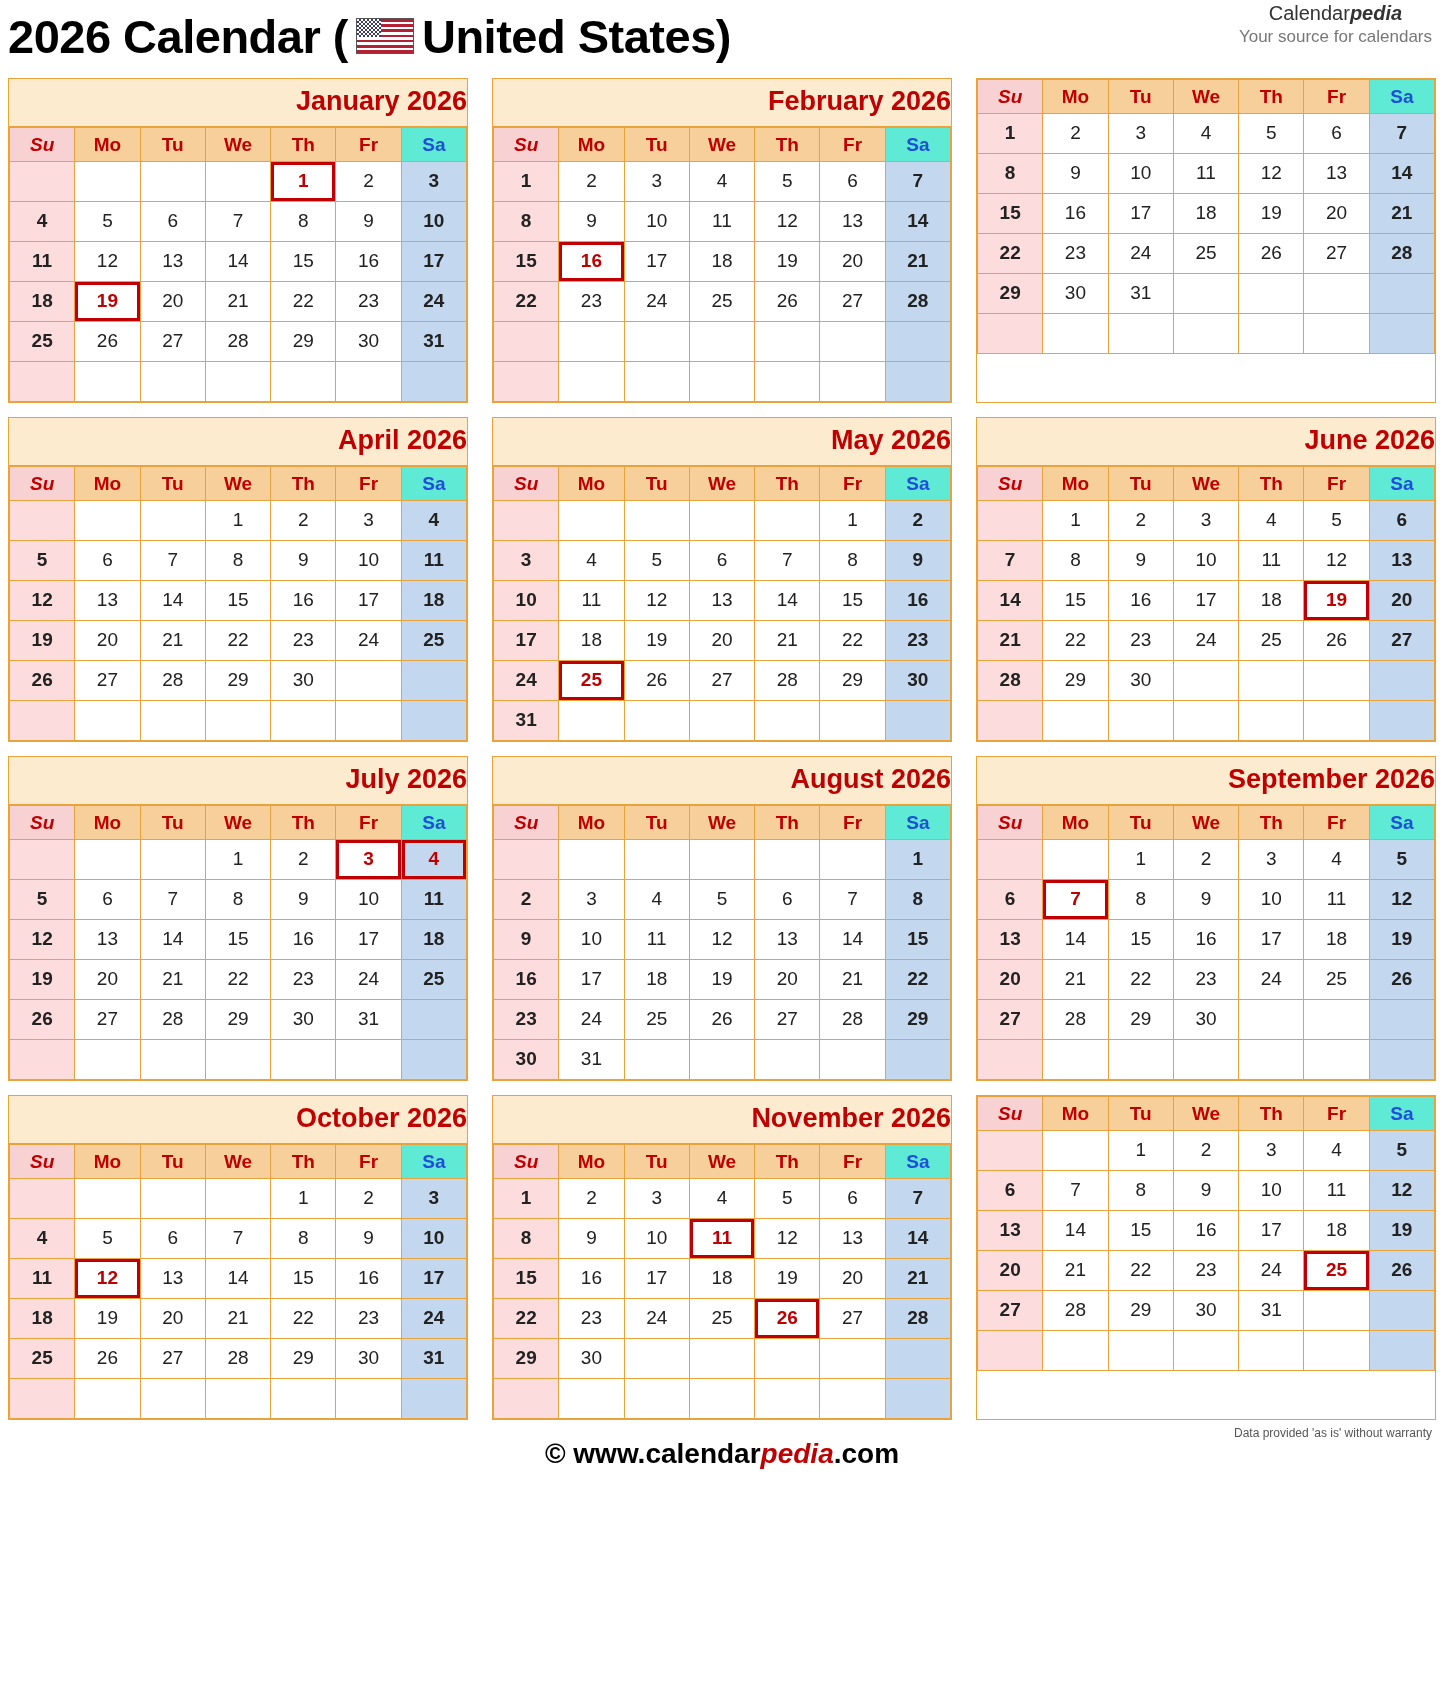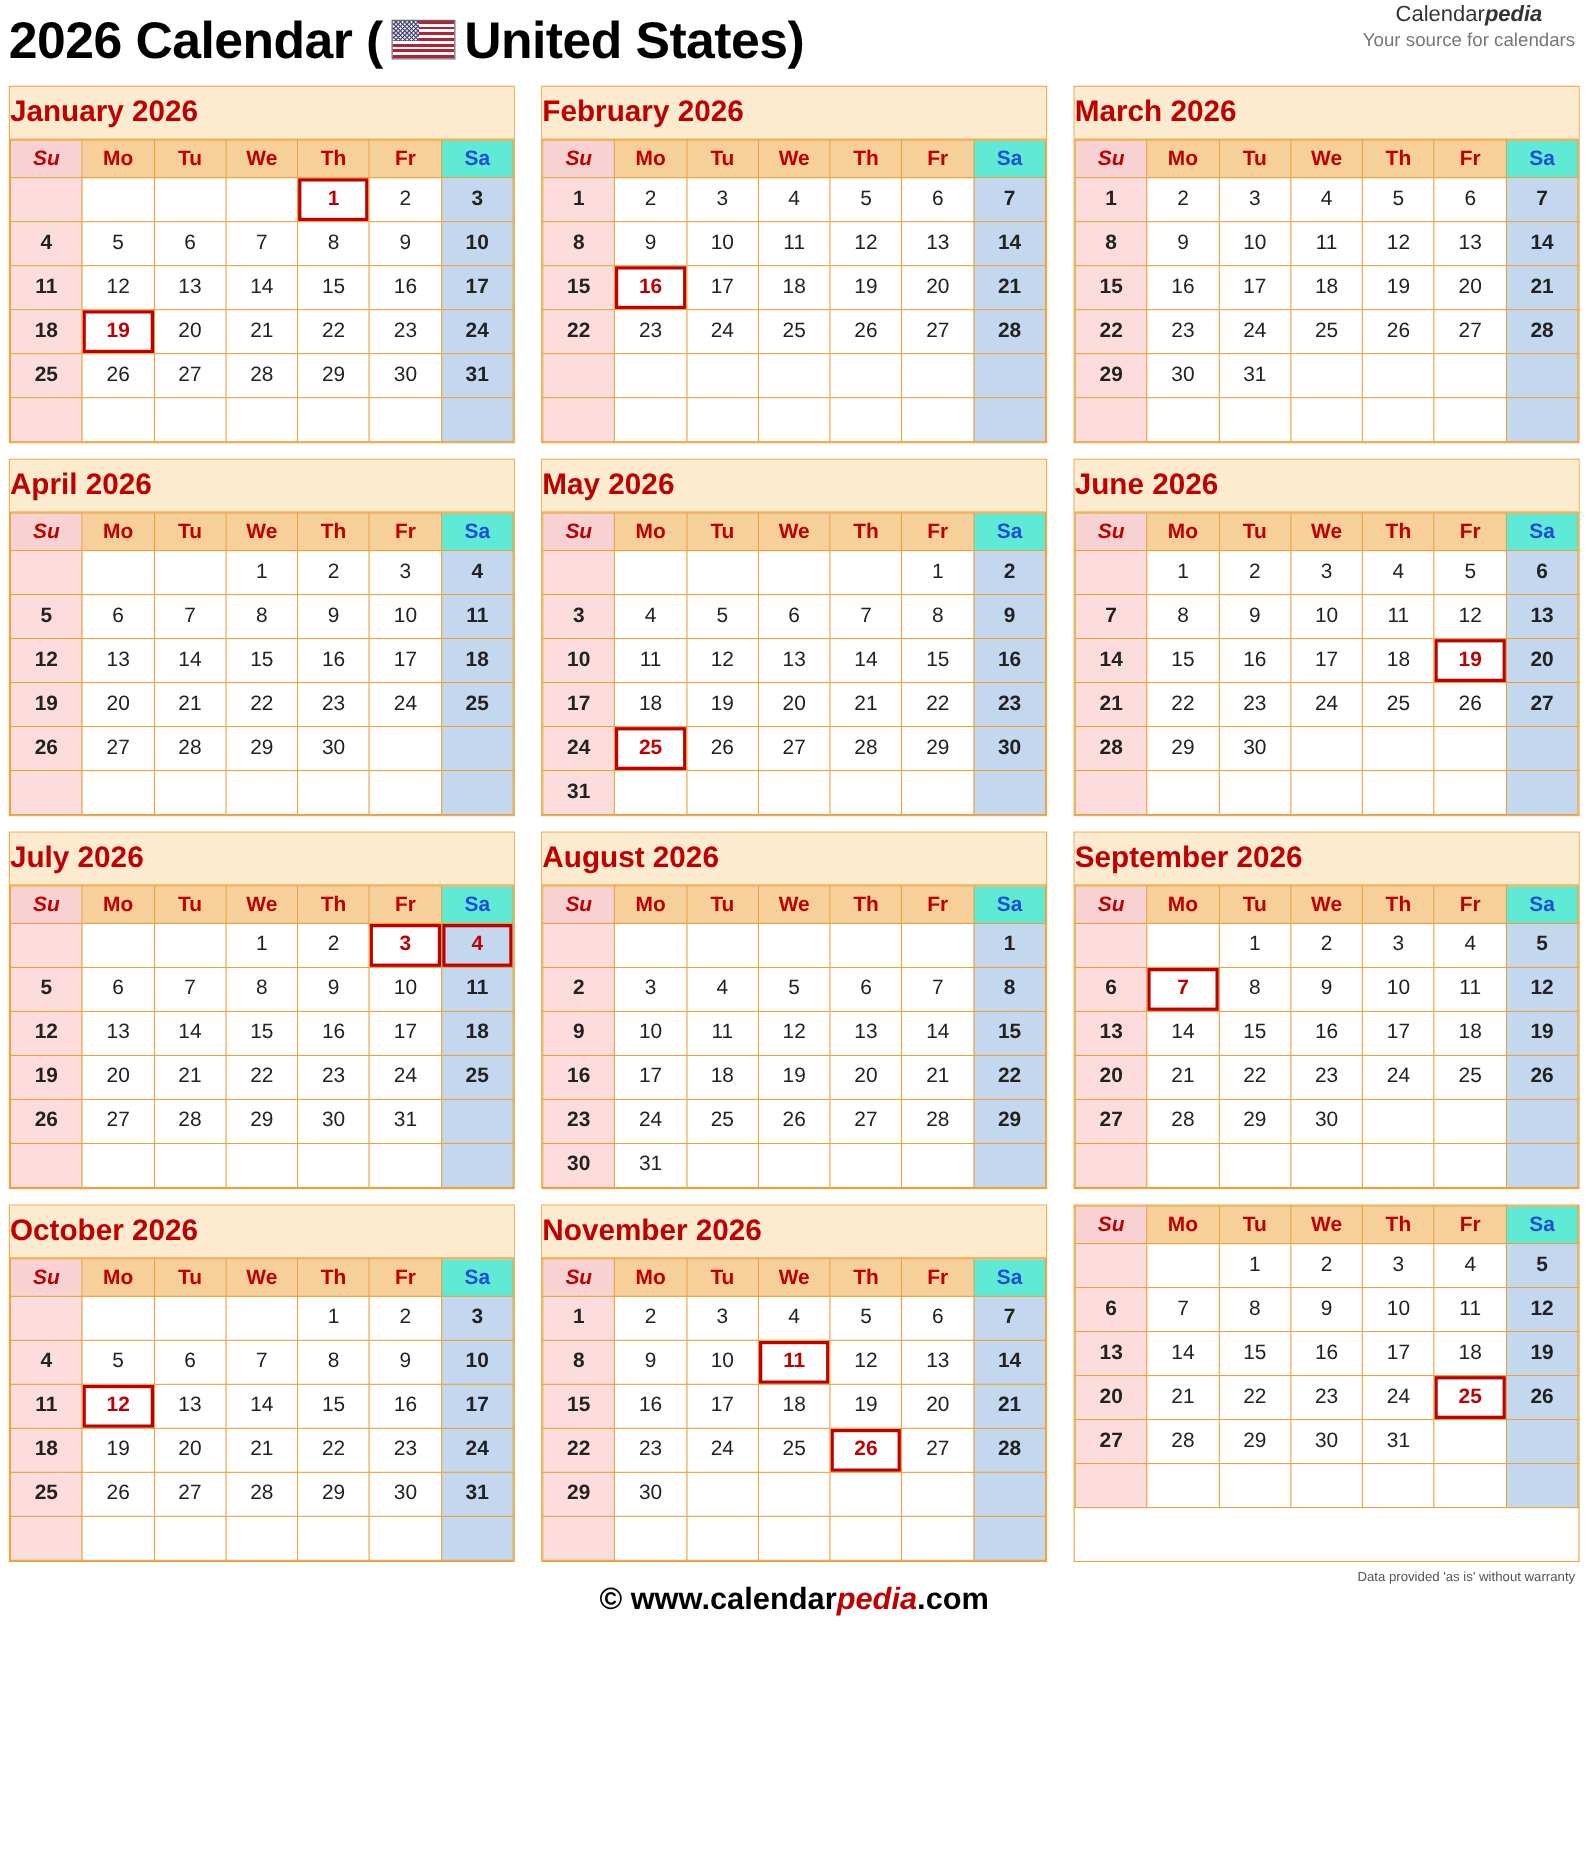--- a/index.html
+++ b/index.html
@@ -109,21 +109,21 @@
   .month {
     border: 1px solid #e8a33d;
     box-sizing: border-box;
     background: #ffffff;
   }
   .month-title {
     background: #fdebcf;
     color: #c00000;
     font-size: 27px;
     font-weight: bold;
-    text-align: left;
+    text-align: right;
     padding: 7px 0 9px;
     border-bottom: 1px solid #e8a33d;
   }
   table.cal {
     width: 100%;
     border-collapse: collapse;
     table-layout: fixed;
   }
   table.cal th, table.cal td {
     border: 1px solid #e8a33d;
@@ -529,21 +529,20 @@
                 <span class="daybox"></span>
               </td>
               <td class="sat empty">
                 <span class="daybox"></span>
               </td>
             </tr>
           </tbody>
         </table>
       </div>
       <div class="month">
-        <div class="month-title">March 2026</div>
         <table class="cal">
           <thead>
             <tr>
               <th class="sun">Su</th>
               <th>Mo</th>
               <th>Tu</th>
               <th>We</th>
               <th>Th</th>
               <th>Fr</th>
               <th class="sat">Sa</th>

